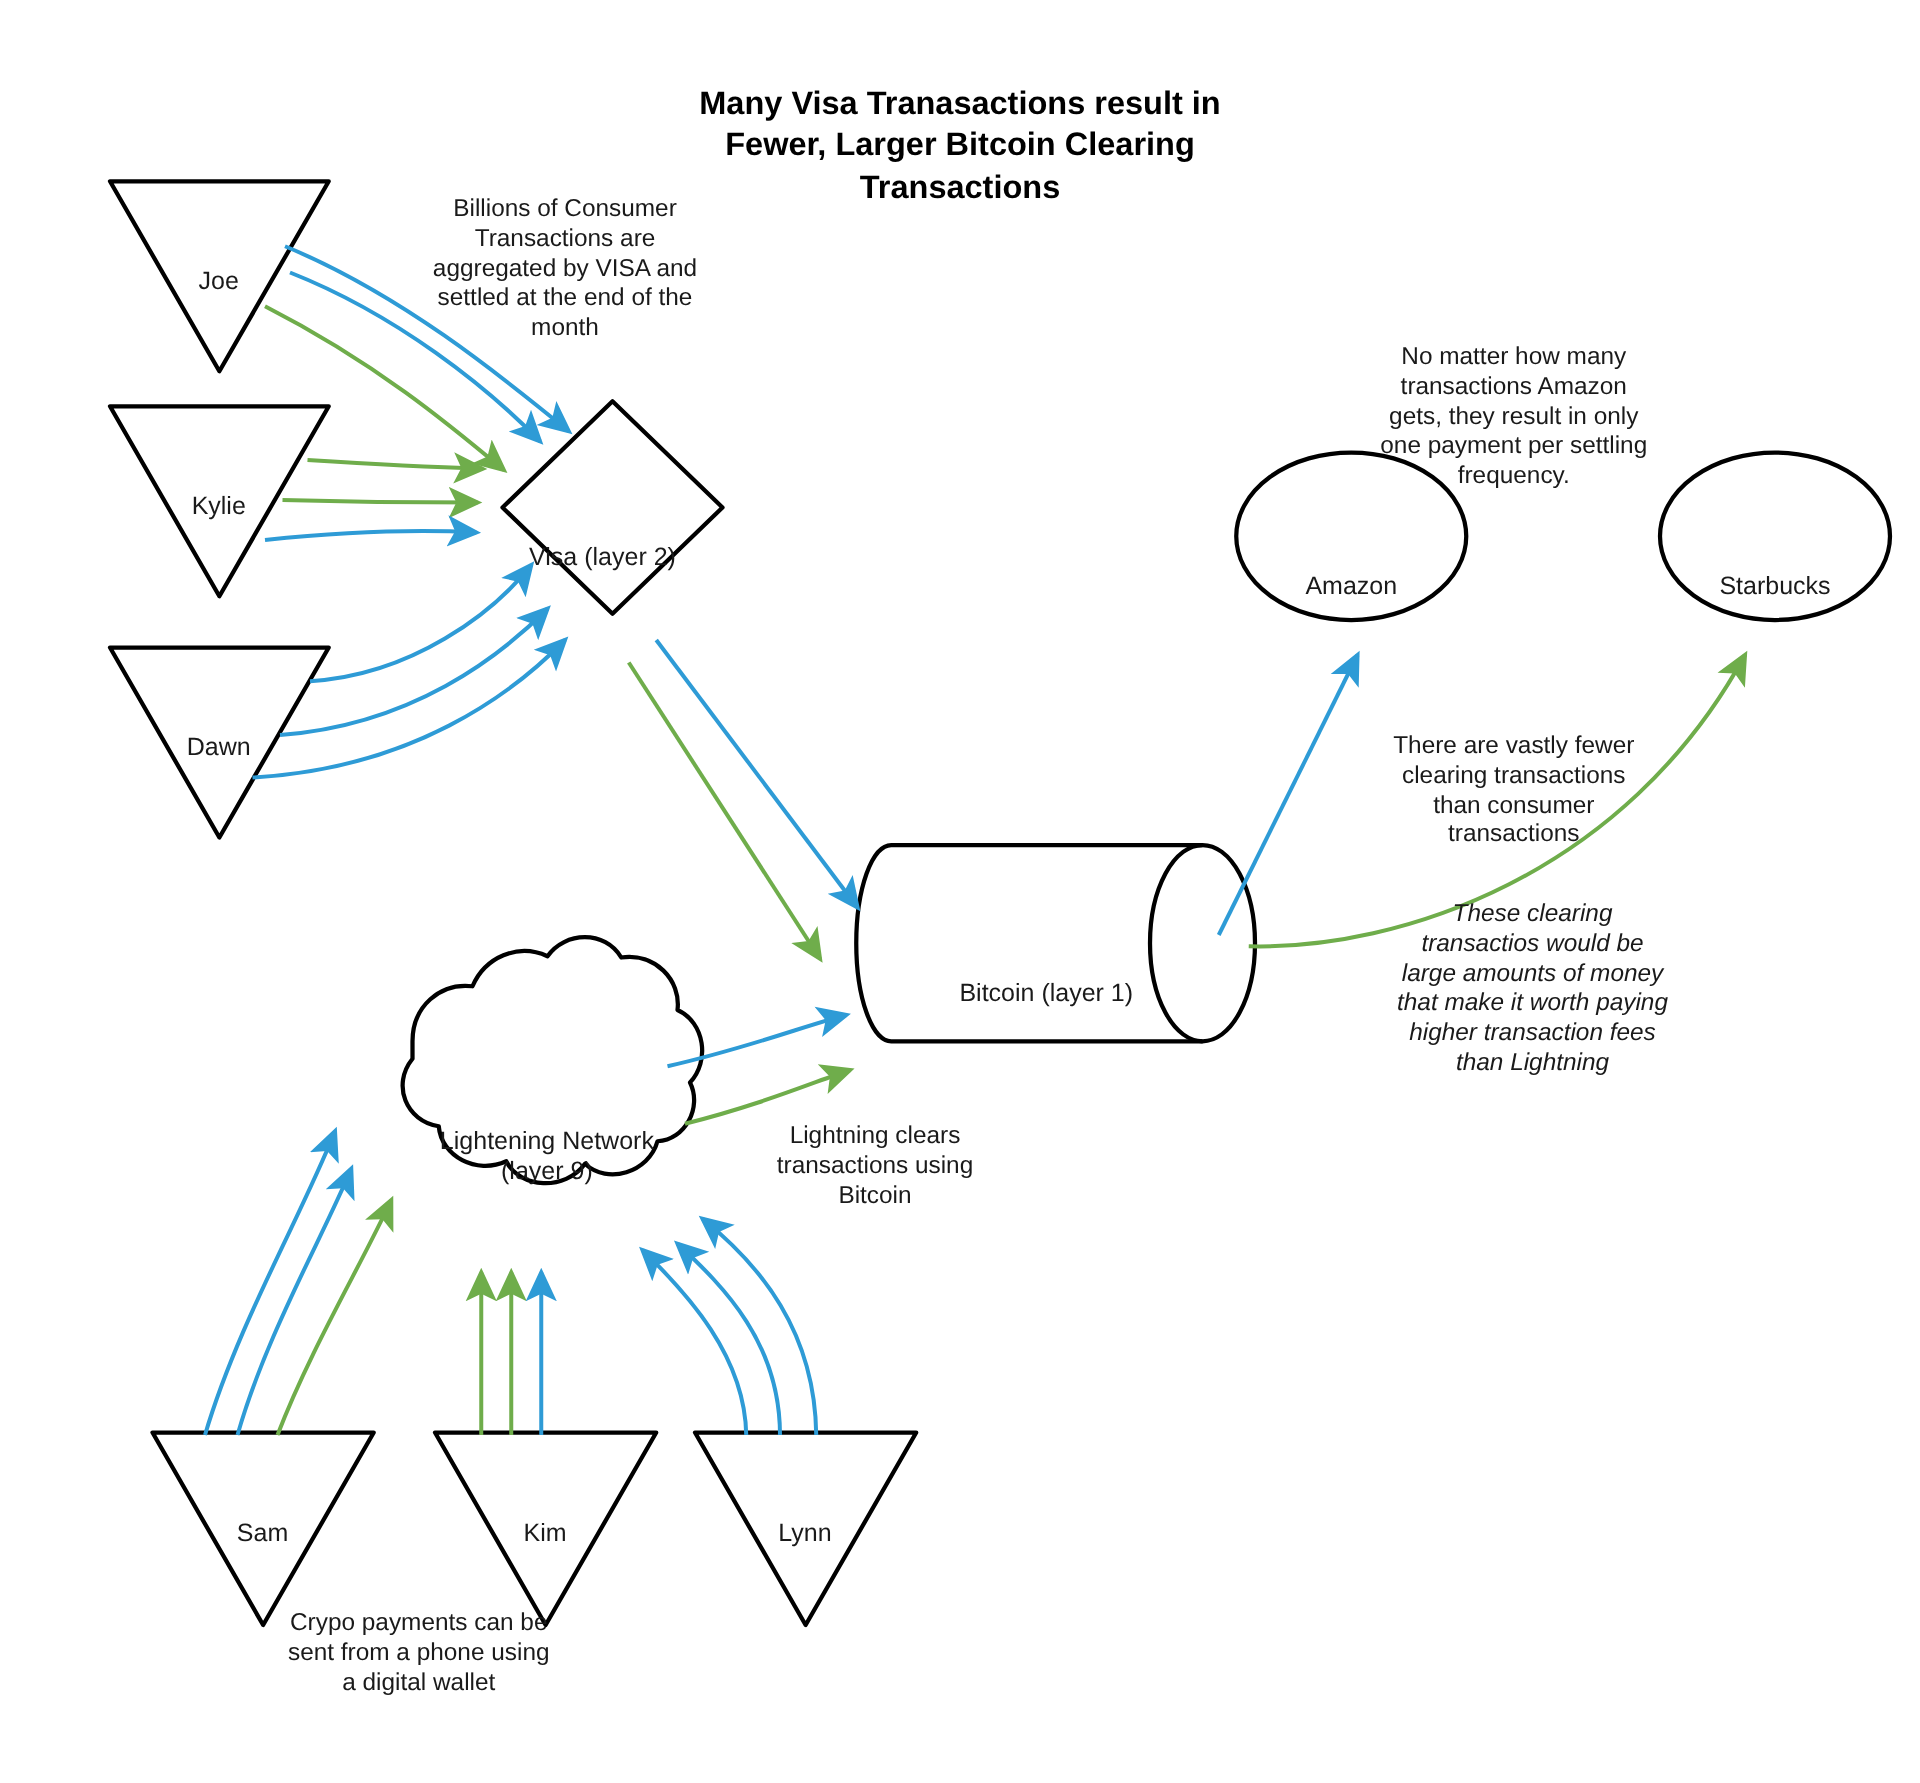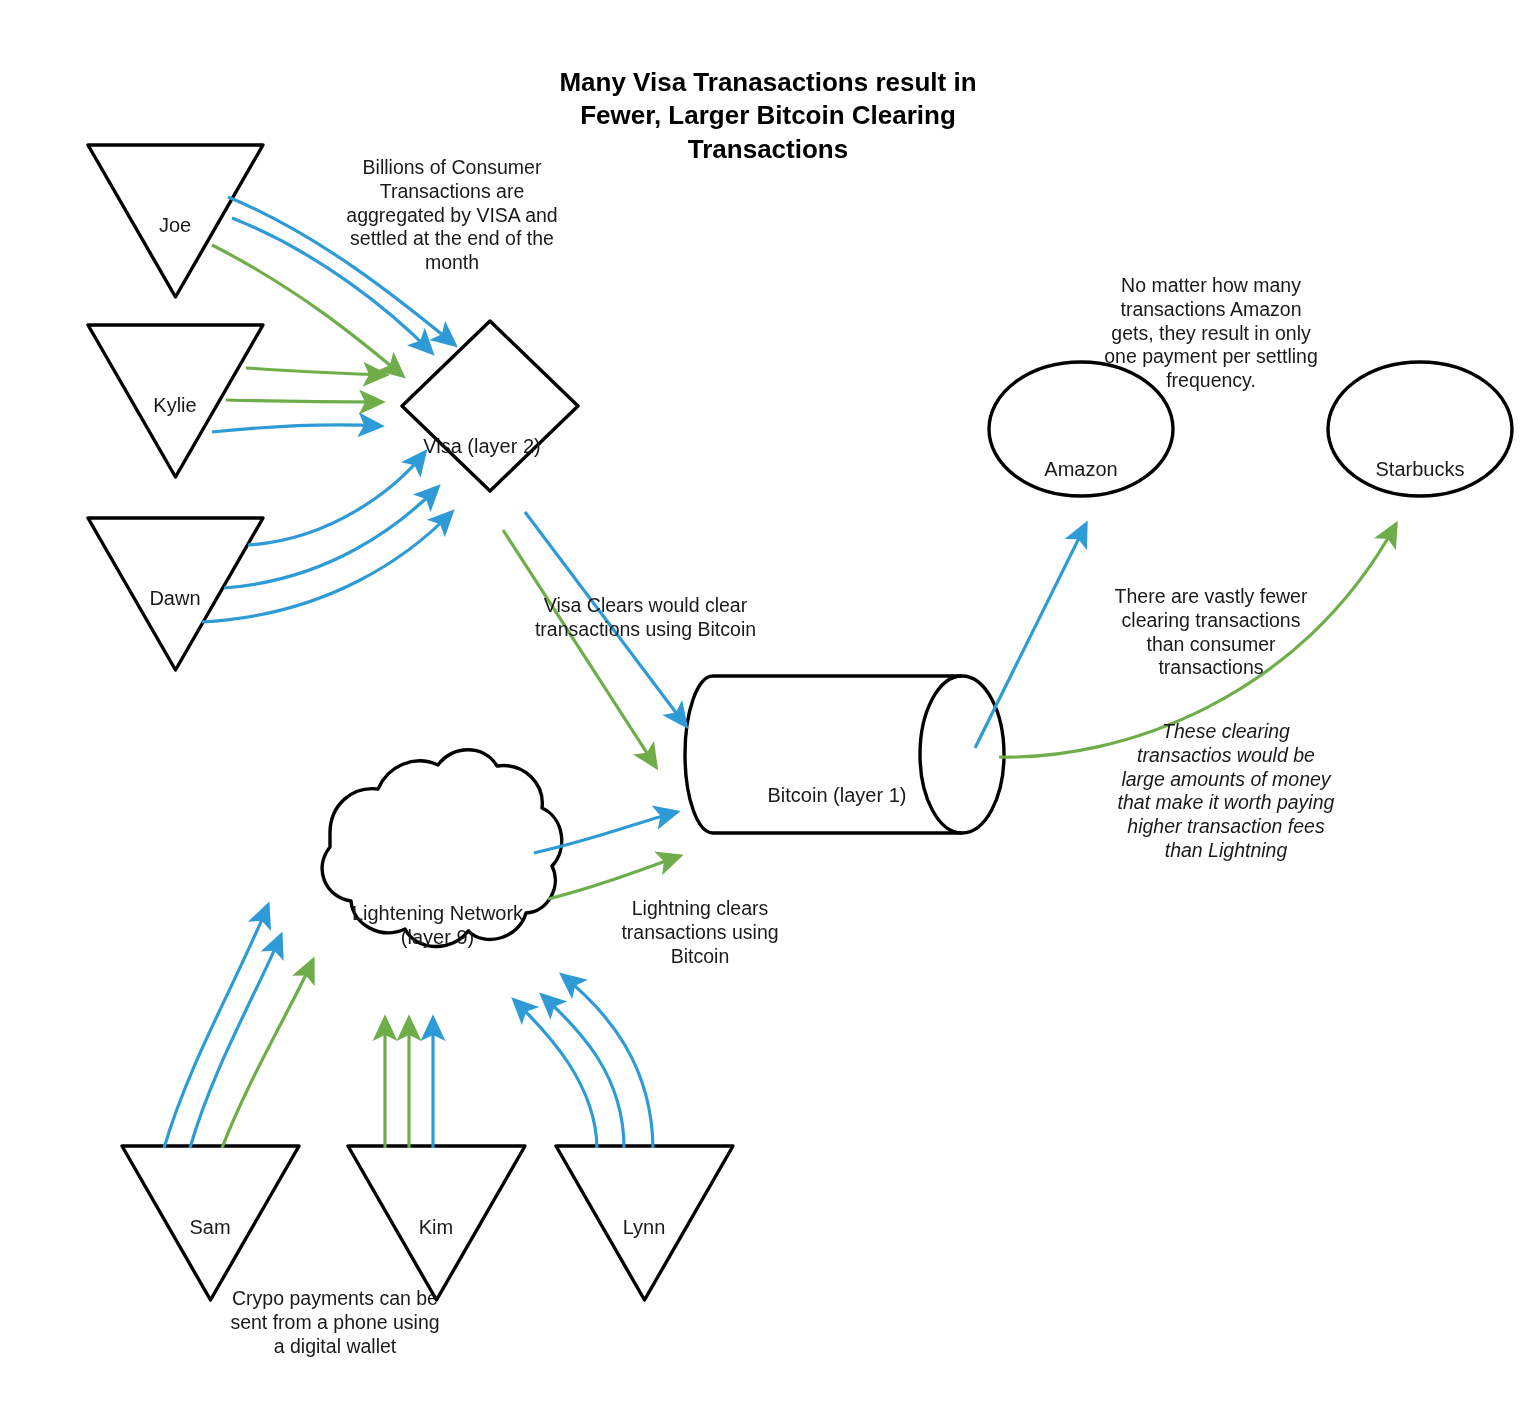--- a/index.html
+++ b/index.html
@@ -144,20 +144,18 @@
 large amounts of money
 that make it worth paying
 higher transaction fees
 than Lightning</div>
 
 
   <div class="lbl note" style="left:205px;top:1287px;width:260px;">Crypo payments can be
 sent from a phone using
 a digital wallet</div>
 
-  <div class="lbl edge-lbl" style="left:518px;top:594px;width:255px;">Visa Clears would clear
-transactions using Bitcoin</div>
 
   <div class="lbl edge-lbl" style="left:600px;top:897px;width:200px;">Lightning clears
 transactions using
 Bitcoin</div>
 
 </div>
 
 </body></html>

